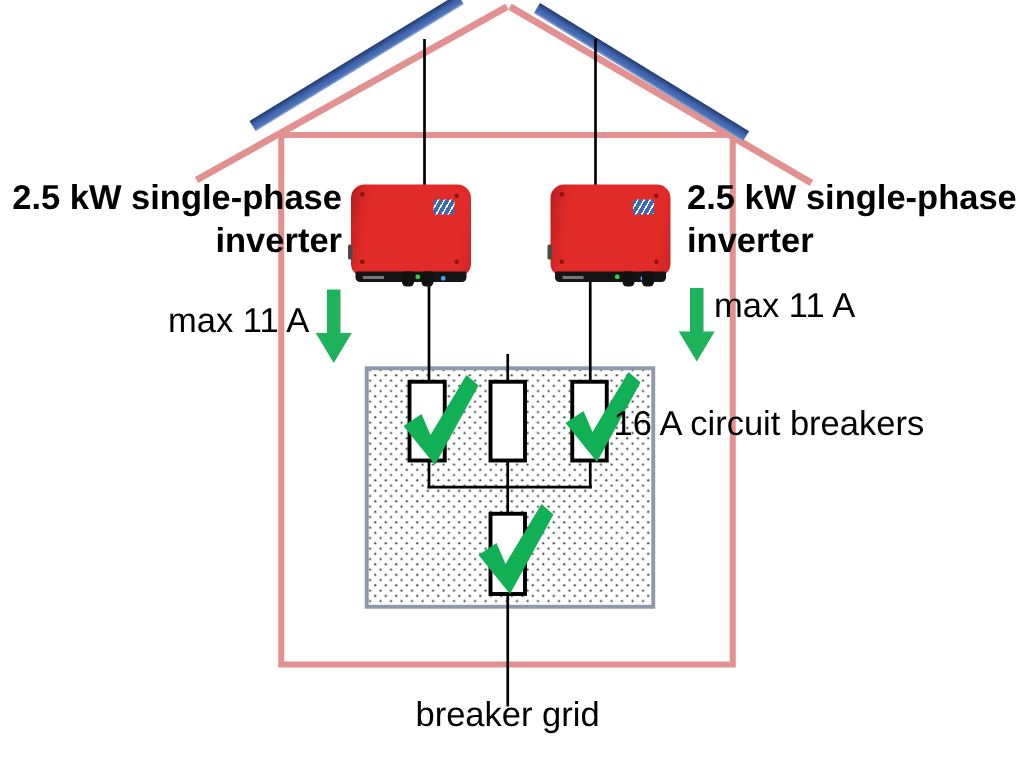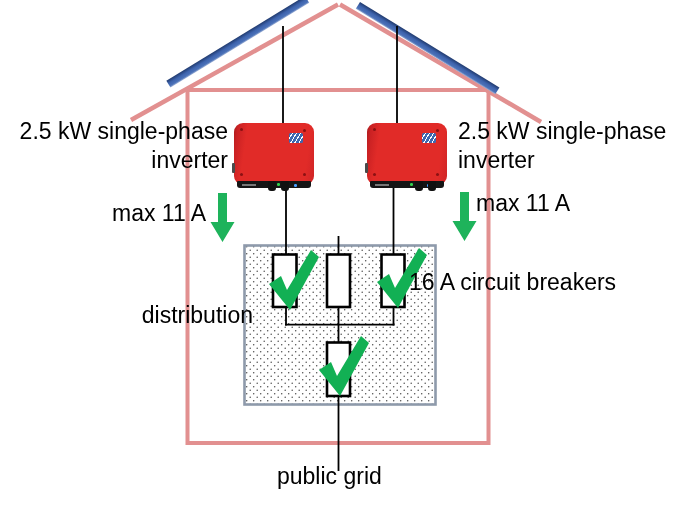--- a/index.html
+++ b/index.html
@@ -5,21 +5,21 @@
   html,body{margin:0;padding:0;background:#fff;}
   .stage{
     position:relative;width:686px;height:507px;background:#ffffff;
     font-family:"Liberation Sans", sans-serif;color:#000;overflow:hidden;
   }
   .stage svg{position:absolute;left:0;top:0;}
   .label{
     position:absolute;font-size:23px;line-height:29px;white-space:nowrap;
     color:#000;z-index:5;
   }
-  .label span{display:block;}
+  .label span{display:block;font-weight:bold;}
   .ra{text-align:right;}
   
   .inverter{position:absolute;width:80px;height:61px;z-index:4;}
   .inv-body{
     position:absolute;left:0;top:0;right:0;bottom:0;border-radius:9px 9px 8px 8px;
     background:linear-gradient(98deg,#a81a1c 0%,#c92123 5%,#e12b28 16%,#e12b28 88%,#cf2426 100%);
   }
   .inv-screws{
     position:absolute;left:6px;top:5px;width:3px;height:3px;border-radius:50%;
     background:#8c1113;box-shadow:63px 1px 0 #8c1113,0 45px 0 #8c1113,63px 45px 0 #8c1113;
@@ -141,21 +141,20 @@
   <div class="label" style="left:458px;top:117px;">
     <span>2.5 kW single-phase</span>
     <span>inverter</span>
   </div>
 
   <div class="label" style="left:112px;top:199px;">max 11 A</div>
 
   <div class="label" style="left:476px;top:189px;">max 11 A</div>
 
   <div class="label ra" style="right:433px;top:301px;">
-    <span>distribution</span>
   </div>
 
   <div class="label" style="left:409px;top:268px;text-align:center;">16 A circuit breakers</div>
 
 
-  <div class="label" style="left:277px;top:462px;">public grid</div>
+  <div class="label" style="left:277px;top:462px;">breaker grid</div>
 
 </div>
 
 </body></html>

